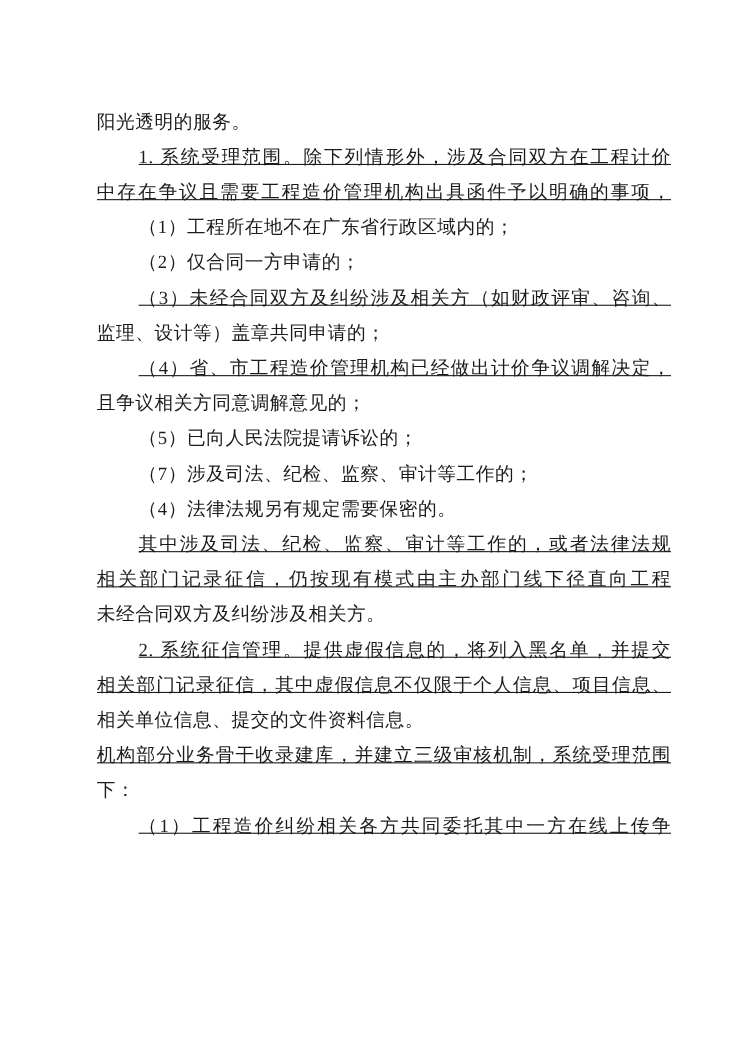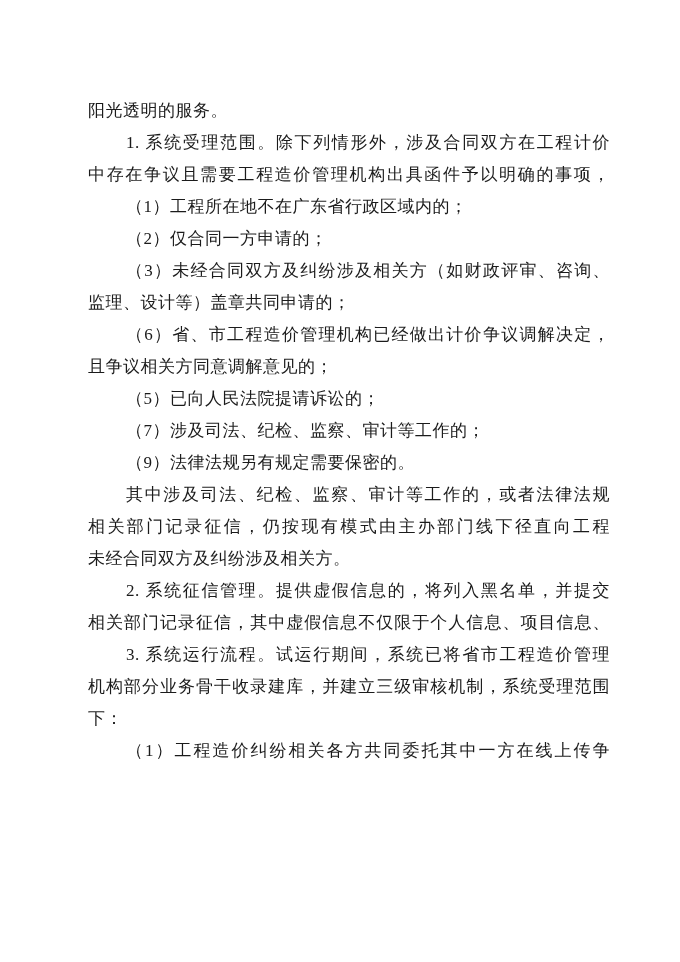--- a/index.html
+++ b/index.html
@@ -36,42 +36,43 @@
     height: 32px;
     overflow: hidden;
     text-align: left;
   }
   .doc-line.indent {
     text-indent: 38px;
   }
   .doc-line.fill {
     text-align: justify;
     text-align-last: justify;
+    text-decoration: underline;
   }
 </style>
 </head>
 <body>
 
 <div class="page" style="background: rgb(255, 255, 255);">
   <div class="doc-body" id="docBody" style="color: rgb(27, 27, 27);">
       <div class="doc-line">阳光透明的服务。</div>
       <div class="doc-line indent fill">1. 系统受理范围。除下列情形外，涉及合同双方在工程计价</div>
       <div class="doc-line fill">中存在争议且需要工程造价管理机构出具函件予以明确的事项，</div>
       <div class="doc-line indent">（1）工程所在地不在广东省行政区域内的；</div>
       <div class="doc-line indent">（2）仅合同一方申请的；</div>
       <div class="doc-line indent fill">（3）未经合同双方及纠纷涉及相关方（如财政评审、咨询、</div>
       <div class="doc-line">监理、设计等）盖章共同申请的；</div>
-      <div class="doc-line indent fill">（6）省、市工程造价管理机构已经做出计价争议调解决定，</div>
+      <div class="doc-line indent fill">（4）省、市工程造价管理机构已经做出计价争议调解决定，</div>
       <div class="doc-line">且争议相关方同意调解意见的；</div>
       <div class="doc-line indent">（5）已向人民法院提请诉讼的；</div>
       <div class="doc-line indent">（7）涉及司法、纪检、监察、审计等工作的；</div>
-      <div class="doc-line indent">（9）法律法规另有规定需要保密的。</div>
+      <div class="doc-line indent">（4）法律法规另有规定需要保密的。</div>
       <div class="doc-line indent fill">其中涉及司法、纪检、监察、审计等工作的，或者法律法规</div>
       <div class="doc-line fill">相关部门记录征信，仍按现有模式由主办部门线下径直向工程</div>
       <div class="doc-line">未经合同双方及纠纷涉及相关方。</div>
       <div class="doc-line indent fill">2. 系统征信管理。提供虚假信息的，将列入黑名单，并提交</div>
       <div class="doc-line fill">相关部门记录征信，其中虚假信息不仅限于个人信息、项目信息、</div>
-      <div class="doc-line indent fill">3. 系统运行流程。试运行期间，系统已将省市工程造价管理</div>
+      <div class="doc-line">相关单位信息、提交的文件资料信息。</div>
       <div class="doc-line fill">机构部分业务骨干收录建库，并建立三级审核机制，系统受理范围</div>
       <div class="doc-line">下：</div>
       <div class="doc-line indent fill">（1）工程造价纠纷相关各方共同委托其中一方在线上传争</div>
     </div>
 </div>
 
 </body></html>

